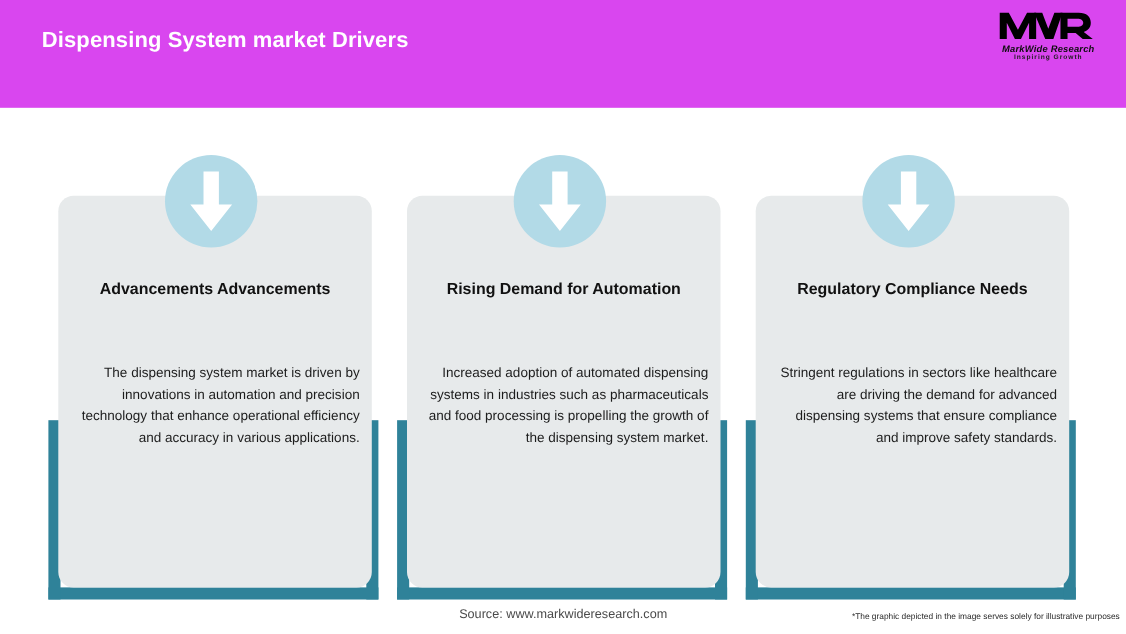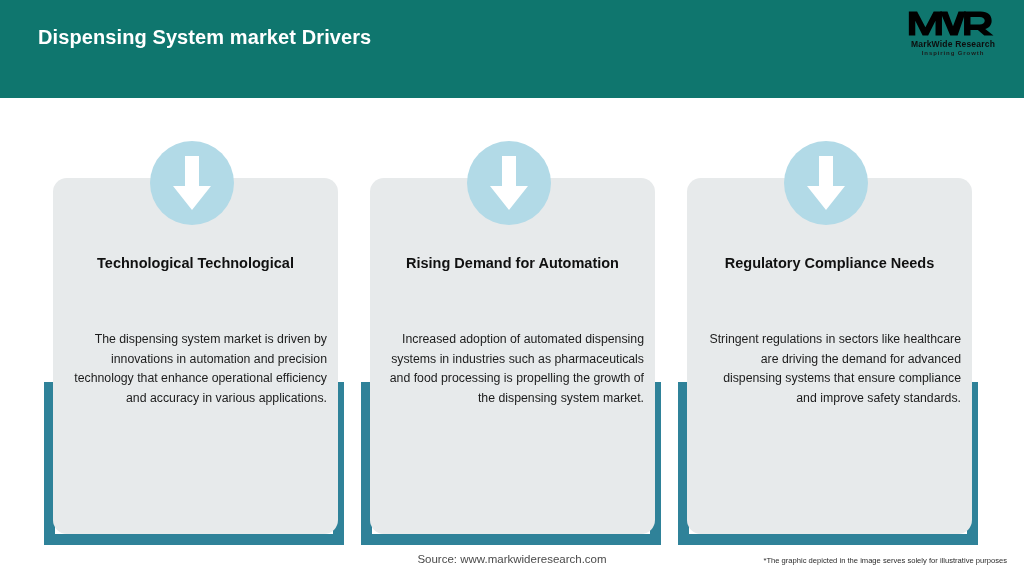--- a/index.html
+++ b/index.html
@@ -15,21 +15,21 @@
     position: relative;
   }
 
   
   .header {
     position: absolute;
     left: 0;
     top: 0;
     width: 1024px;
     height: 98px;
-    background: #0f766e;
+    background: #d946ef;
   }
   .header-title {
     position: absolute;
     left: 38px;
     top: 26px;
     font-size: 20px;
     font-weight: bold;
     color: #ffffff;
     letter-spacing: 0.1px;
   }
@@ -50,20 +50,21 @@
     height: 30px;
   }
   .logo-name {
     display: block;
     font-size: 8.5px;
     font-weight: bold;
     color: #0d0d0d;
     letter-spacing: 0.2px;
     margin-top: 1px;
     line-height: 10px;
+    font-style: italic;
   }
   .logo-tag {
     display: block;
     font-size: 6px;
     font-weight: bold;
     color: #1b1b1b;
     letter-spacing: 0.9px;
     line-height: 8px;
   }
 
@@ -158,21 +159,21 @@
     left: 0;
     top: 553px;
     width: 1024px;
     text-align: center;
     font-size: 11.5px;
     font-weight: normal;
     color: #4a4a4a;
   }
   .disclaimer {
     position: absolute;
-    right: 17px;
+    right: 6px;
     top: 556px;
     font-size: 7.6px;
     color: #2b2b2b;
     white-space: nowrap;
   }
 </style>
 </head>
 <body>
 
 <div class="header">
@@ -187,21 +188,21 @@
     <span class="logo-name">MarkWide Research</span>
     <span class="logo-tag">Inspiring Growth</span>
   </div>
 </div>
 
 <div class="board">
 
   <div class="col col-1">
     <div class="frame"></div>
     <div class="card">
-      <div class="card-title">Technological Technological</div>
+      <div class="card-title">Advancements Advancements</div>
       <div class="card-body">The dispensing system market is driven by innovations in automation and precision technology that enhance operational efficiency and accuracy in various applications.</div>
     </div>
     <div class="badge">
       <svg viewBox="0 0 42 58">
         <path d="M14 2 L28 2 L28 32 L40 32 L21 56 L2 32 L14 32 Z" fill="#FFFFFF"></path>
       </svg>
     </div>
   </div>
 
   <div class="col col-3">

